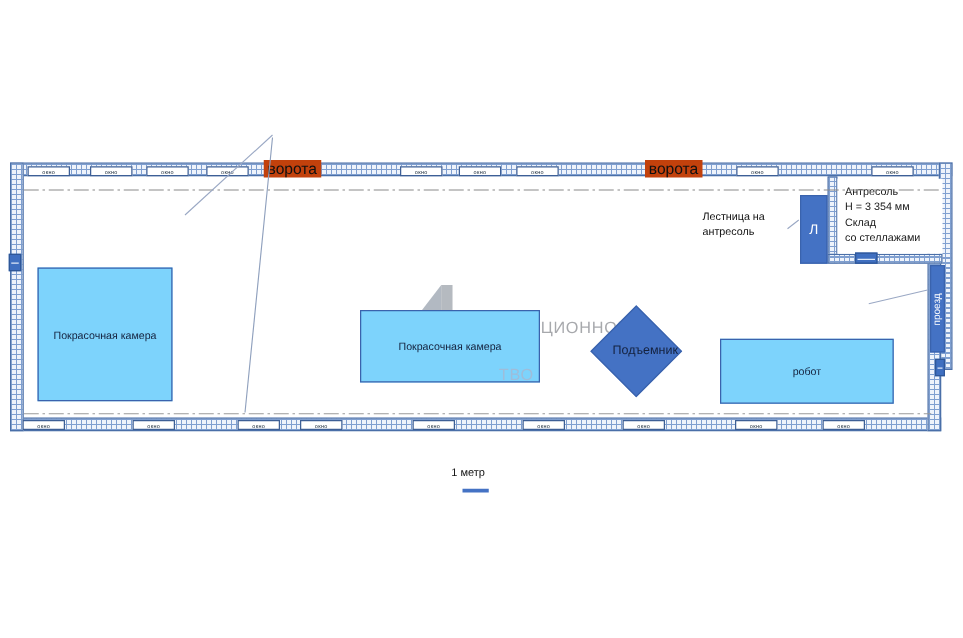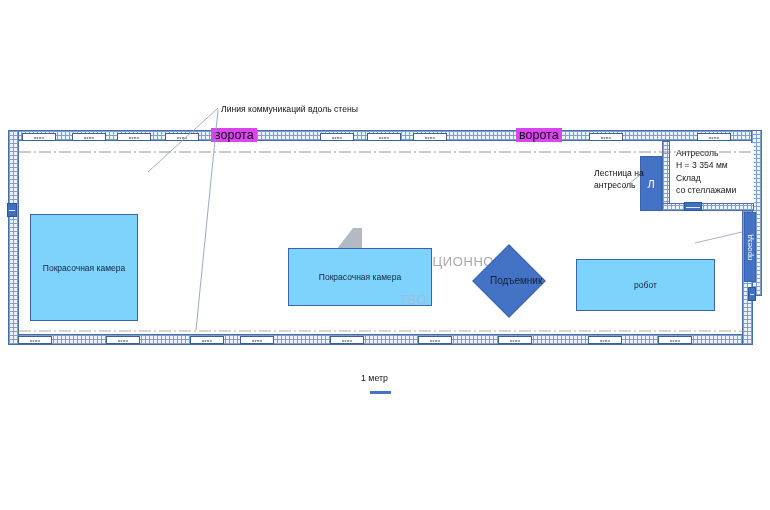--- a/index.html
+++ b/index.html
@@ -86,21 +86,21 @@
     box-sizing:border-box;
     z-index:5;
     padding:4px 6px;
   }
   .mezz-room div{font-size:8.6px;line-height:12.4px;color:#1a1a1a;white-space:nowrap;}
 
   
   .gate-label{
     position:absolute;
     font-size:12.5px;color:#101010;
-    background:#d946ef;
+    background:#c2410c;
     padding:0 3px;
     z-index:7;white-space:nowrap;
   }
 
   
   .note{
     position:absolute;
     font-size:8.6px;line-height:12.4px;color:#111111;
     white-space:nowrap;z-index:9;
   }
@@ -183,43 +183,42 @@
   <div class="door" style="left:684px;top:202px;width:18px;height:9px;"></div>
   <div class="door" style="left:748px;top:287px;width:8px;height:14px;"></div>
 
   <div class="gate-label" style="left:211px;top:128px;">ворота</div>
   <div class="gate-label" style="left:516px;top:128px;">ворота</div>
 
   <div class="box" style="left:30px;top:214px;width:108px;height:107px;">Покрасочная камера</div>
 
   <div class="box" style="left:288px;top:248px;width:144px;height:58px;">Покрасочная камера</div>
 
-  <div class="box" style="left:576px;top:259px;width:139px;height:52px;">робот</div>
+  <div class="box" style="left:576px;top:271px;width:139px;height:52px;">робот</div>
 
   <div class="diamond" style="left:483px;top:255px;"></div>
   <div class="diamond-label" style="left:490px;top:275px;">Подъемник</div>
 
   <div class="stairs" style="left:640px;top:156px;width:22px;height:55px;">Л</div>
 
   <div class="mezz-room" style="left:670px;top:143px;width:84px;height:60px;">
     <div>Антресоль</div>
     <div>H = 3 354 мм</div>
     <div>Склад</div>
     <div>со стеллажами</div>
   </div>
 
   <div class="passage" style="left:744px;top:212px;width:12px;height:70px;">
     <span>проезд</span>
   </div>
 
   <div class="note" style="left:221px;top:103px;">
-    <div>Линия коммуникаций вдоль стены</div>
-  </div>
-
-  <div class="note" style="left:562px;top:167px;margin-left:32px;">
+  </div>
+
+  <div class="note" style="left:562px;top:167px;">
     <div>Лестница на</div>
     <div>антресоль</div>
   </div>
 
 
   <div class="scale-label" style="left:361px;top:373px;">1 метр</div>
   <div class="scale-bar" style="left:370px;top:391px;width:21px;"></div>
 
   <svg class="watermark" style="left:313px;top:228px;width:64px;height:60px;" viewBox="0 0 64 60">
     <polygon points="0,52 40,0 40,20 17,52" fill="#5a6a7d" opacity="0.75"></polygon>

